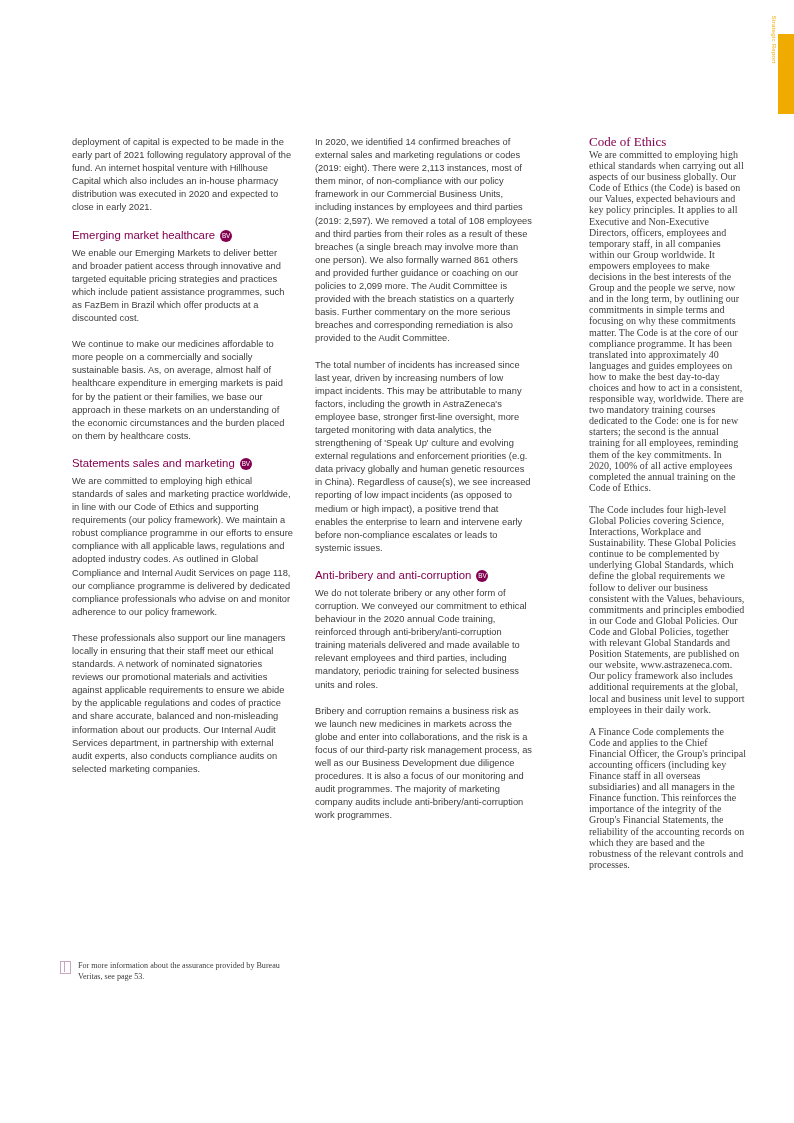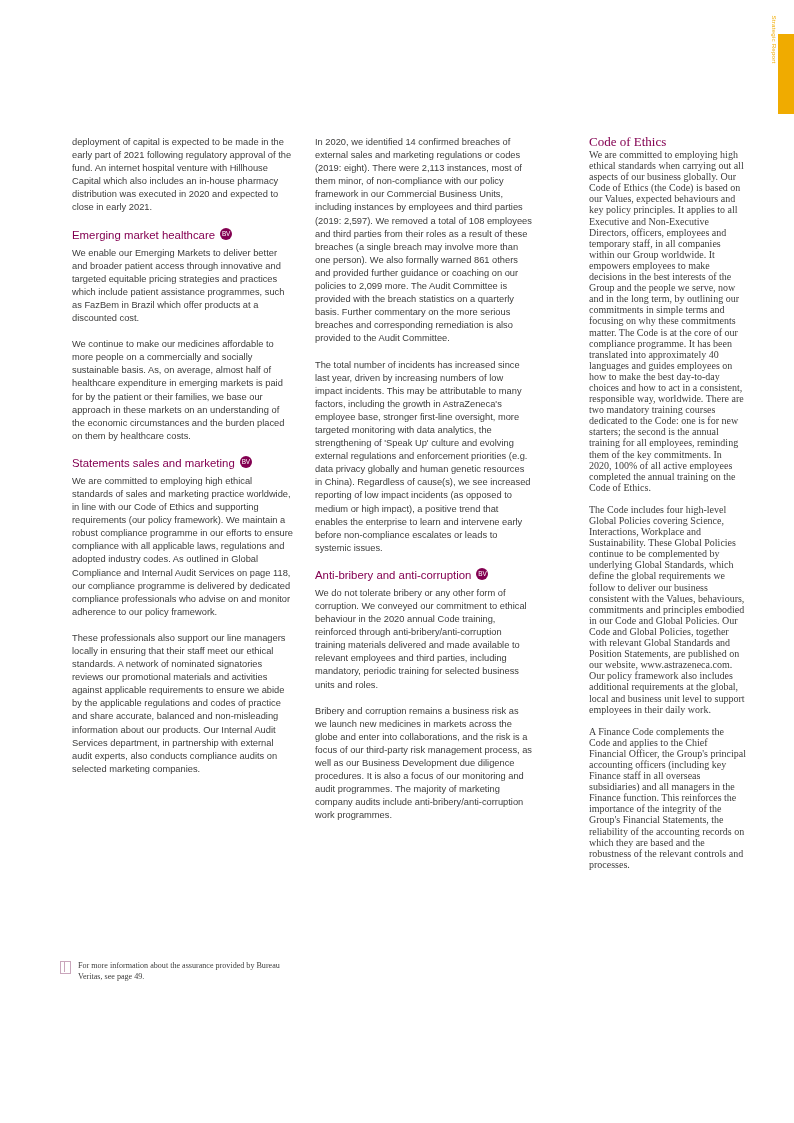--- a/index.html
+++ b/index.html
@@ -78,21 +78,21 @@
     margin: 0 0 2px 0;
   }
 
   h2.sub {
     margin: 3px 0 5px 0;
     font-size: 11.4px;
     line-height: 14px;
     font-weight: normal;
     color: #830051;
     display: flex;
-    align-items: flex-start;
+    align-items: flex-end;
     gap: 5px;
   }
   h2.sub .txt { display: inline-block; }
 
   .bv-badge {
     display: inline-block;
     width: 12px;
     height: 12px;
     border-radius: 50%;
     background: #830051;
@@ -211,17 +211,17 @@
       <div class="heading">Code of Ethics</div>
       <p>We are committed to employing high ethical standards when carrying out all aspects of our business globally. Our Code of Ethics (the Code) is based on our Values, expected behaviours and key policy principles. It applies to all Executive and Non-Executive Directors, officers, employees and temporary staff, in all companies within our Group worldwide. It empowers employees to make decisions in the best interests of the Group and the people we serve, now and in the long term, by outlining our commitments in simple terms and focusing on why these commitments matter. The Code is at the core of our compliance programme. It has been translated into approximately 40 languages and guides employees on how to make the best day-to-day choices and how to act in a consistent, responsible way, worldwide. There are two mandatory training courses dedicated to the Code: one is for new starters; the second is the annual training for all employees, reminding them of the key commitments. In 2020, 100% of all active employees completed the annual training on the Code of Ethics.</p>
       <p>The Code includes four high-level Global Policies covering Science, Interactions, Workplace and Sustainability. These Global Policies continue to be complemented by underlying Global Standards, which define the global requirements we follow to deliver our business consistent with the Values, behaviours, commitments and principles embodied in our Code and Global Policies. Our Code and Global Policies, together with relevant Global Standards and Position Statements, are published on our website, www.astrazeneca.com. Our policy framework also includes additional requirements at the global, local and business unit level to support employees in their daily work.</p>
       <p>A Finance Code complements the Code and applies to the Chief Financial Officer, the Group's principal accounting officers (including key Finance staff in all overseas subsidiaries) and all managers in the Finance function. This reinforces the importance of the integrity of the Group's Financial Statements, the reliability of the accounting records on which they are based and the robustness of the relevant controls and processes.</p>
     </div>
 
   </div>
 
   <div class="footnote">
     <span class="footnote-icon"></span>
-    <span class="footnote-text">For more information about the assurance provided by Bureau Veritas, see page 49.</span>
+    <span class="footnote-text">For more information about the assurance provided by Bureau Veritas, see page 53.</span>
   </div>
 
 
 </div>
 
 </body></html>

